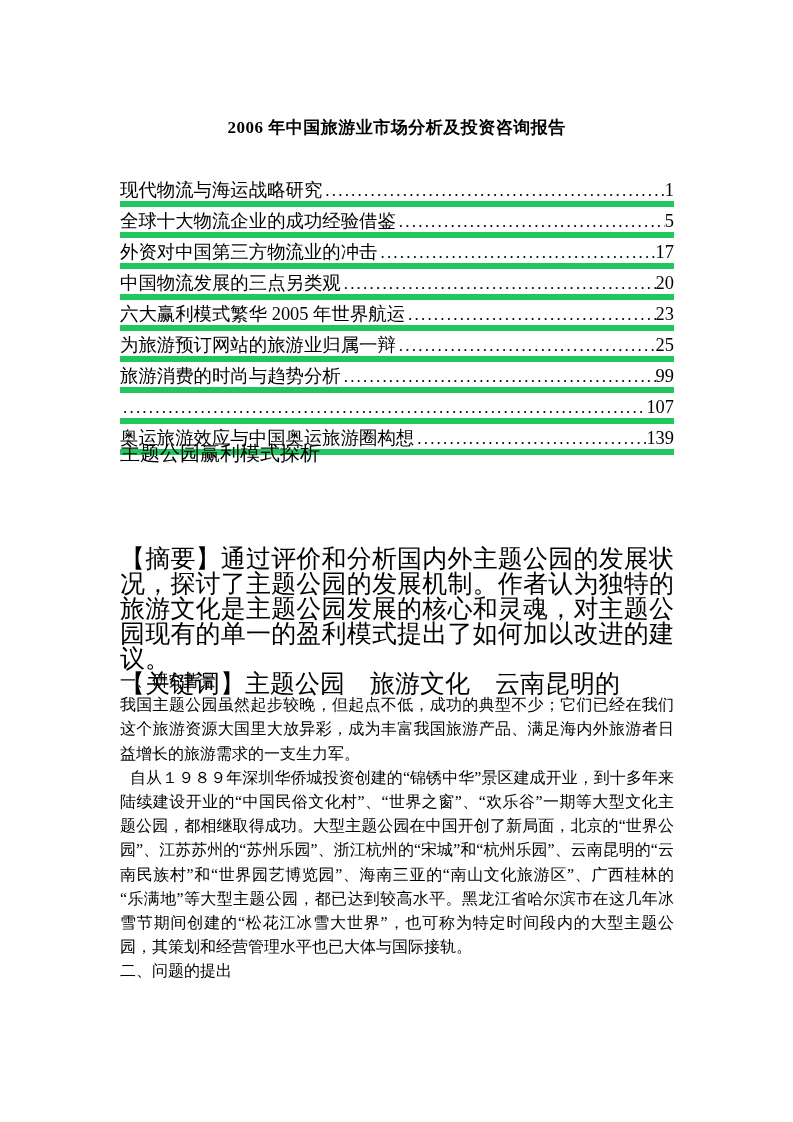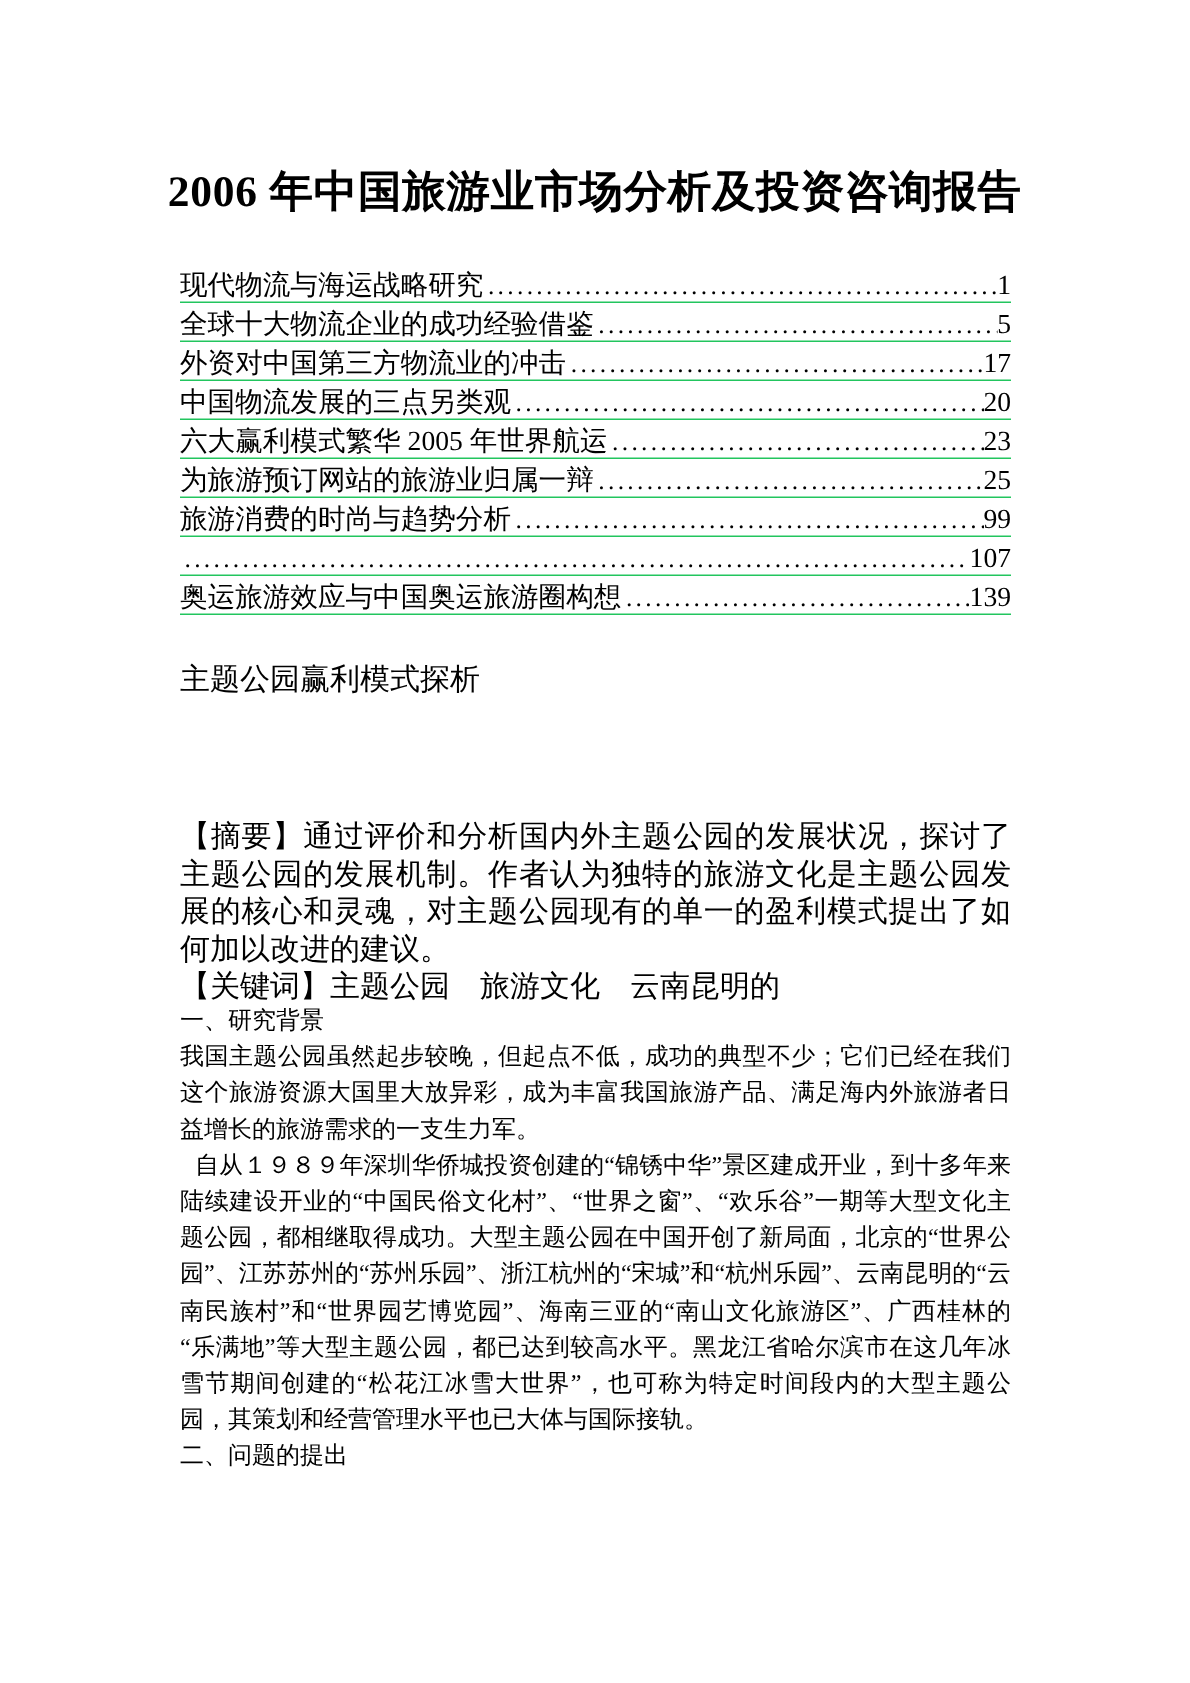--- a/index.html
+++ b/index.html
@@ -16,36 +16,36 @@
     font-family: "Liberation Serif", "DejaVu Serif", serif;
     overflow: hidden;
   }
   .doc-title {
     position: absolute;
     top: 112px;
     left: 0;
     right: 0;
     margin: 0;
     text-align: center;
-    font-size: 29px;
+    font-size: 17px;
     font-weight: bold;
     line-height: 32px;
     letter-spacing: 0.5px;
   }
   .toc {
     position: absolute;
     top: 176px;
     left: 120px;
     width: 554px;
   }
   .toc-row {
     display: flex;
     align-items: flex-end;
     height: 25px;
-    border-bottom: 1px solid #22c55e;
+    border-bottom: 6px solid #22c55e;
     font-size: 18.4px;
     line-height: 21px;
     overflow: hidden;
   }
   .toc-label {
     white-space: pre;
     flex-shrink: 0;
   }
   .toc-leader {
     flex: 1;
@@ -66,21 +66,21 @@
     margin: 0;
     font-size: 20px;
     font-weight: normal;
     line-height: 24px;
   }
   .abstract-block {
     position: absolute;
     top: 546px;
     left: 120px;
     width: 554px;
-    font-size: 20px;
+    font-size: 25px;
     line-height: 25px;
     text-align: justify;
   }
   .body-block {
     position: absolute;
     top: 669px;
     left: 120px;
     width: 554px;
     font-size: 16px;
     line-height: 24.2px;

